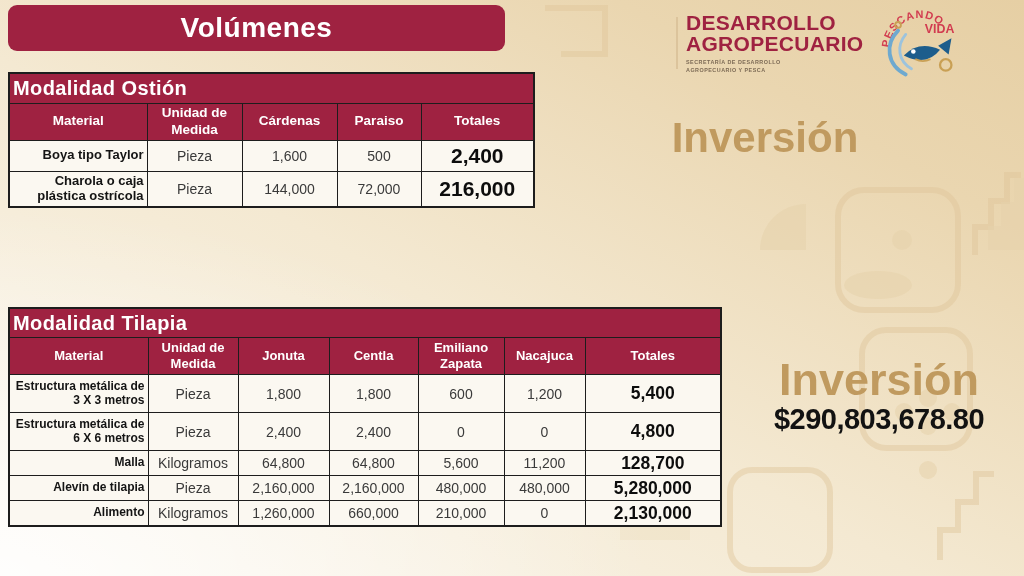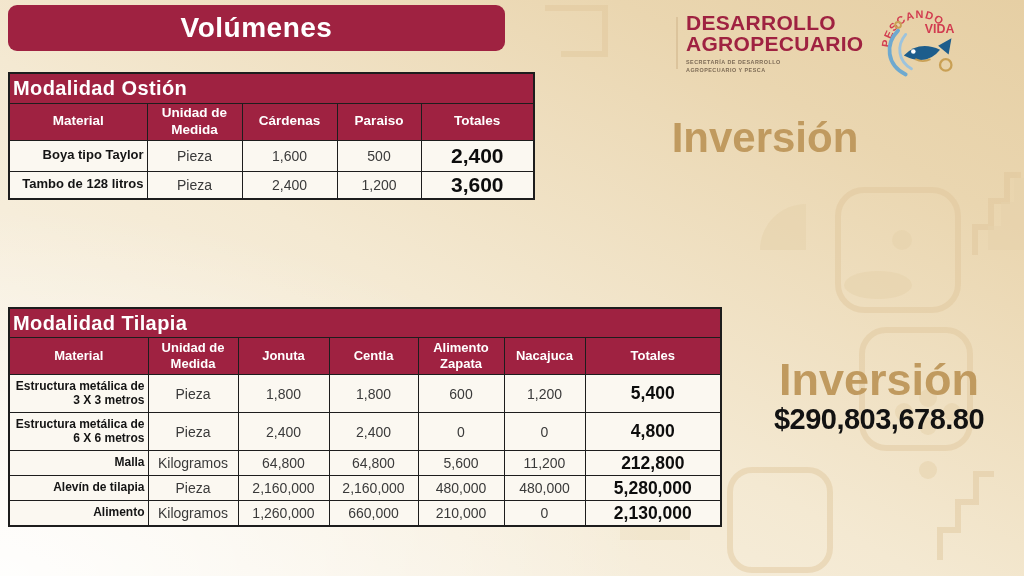--- a/index.html
+++ b/index.html
@@ -138,25 +138,25 @@
       <th class="hdr">Totales</th>
     </tr>
     <tr>
       <td class="mat" style="height:28px">Boya tipo Taylor</td>
       <td class="val">Pieza</td>
       <td class="val">1,600</td>
       <td class="val">500</td>
       <td class="tot">2,400</td>
     </tr>
     <tr>
-      <td class="mat" style="height:23px">Tambo de 128 litros</td>
-      <td class="val">Pieza</td>
-      <td class="val">2,400</td>
-      <td class="val">1,200</td>
-      <td class="tot">3,600</td>
+      <td class="mat" style="height:32px">Charola o caja plástica ostrícola</td>
+      <td class="val">Pieza</td>
+      <td class="val">144,000</td>
+      <td class="val">72,000</td>
+      <td class="tot">216,000</td>
     </tr>
   </tbody>
     </table>
 
   <div class="inv inv-ostion">
     <div class="inv-label">Inversión</div>
   </div>
 
   <table class="tbl tilapia">
     <colgroup>
@@ -170,21 +170,21 @@
       </colgroup>
     <tbody>
         <tr>
           <td class="ttl-cell" colspan="7" style="height:26px">Modalidad Tilapia</td>
         </tr>
     <tr>
       <th class="hdr" style="height:34px">Material</th>
       <th class="hdr">Unidad de Medida</th>
       <th class="hdr">Jonuta</th>
       <th class="hdr">Centla</th>
-      <th class="hdr">Alimento Zapata</th>
+      <th class="hdr">Emiliano Zapata</th>
       <th class="hdr">Nacajuca</th>
       <th class="hdr">Totales</th>
     </tr>
     <tr>
       <td class="mat" style="height:35px">Estructura metálica de 3 X 3 metros</td>
       <td class="val">Pieza</td>
       <td class="val">1,800</td>
       <td class="val">1,800</td>
       <td class="val">600</td>
       <td class="val">1,200</td>
@@ -199,21 +199,21 @@
       <td class="val">0</td>
       <td class="tot">4,800</td>
     </tr>
     <tr>
       <td class="mat" style="height:22px">Malla</td>
       <td class="val">Kilogramos</td>
       <td class="val">64,800</td>
       <td class="val">64,800</td>
       <td class="val">5,600</td>
       <td class="val">11,200</td>
-      <td class="tot">212,800</td>
+      <td class="tot">128,700</td>
     </tr>
     <tr>
       <td class="mat" style="height:22px">Alevín de tilapia</td>
       <td class="val">Pieza</td>
       <td class="val">2,160,000</td>
       <td class="val">2,160,000</td>
       <td class="val">480,000</td>
       <td class="val">480,000</td>
       <td class="tot">5,280,000</td>
     </tr>

